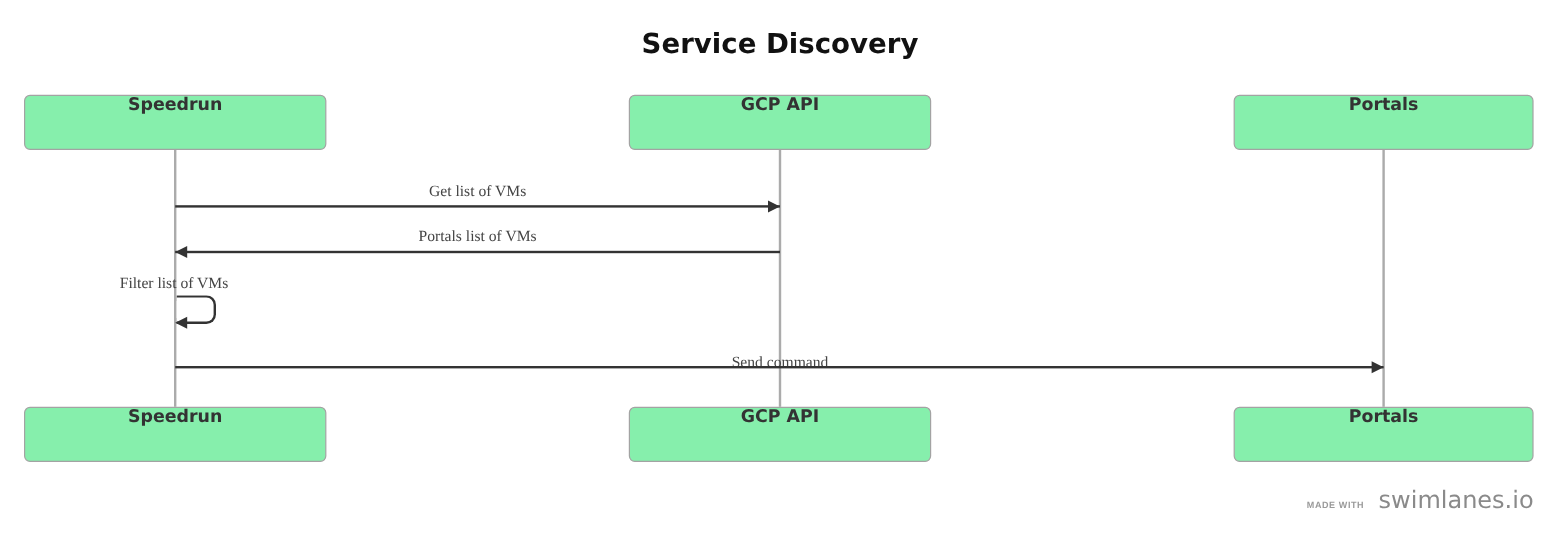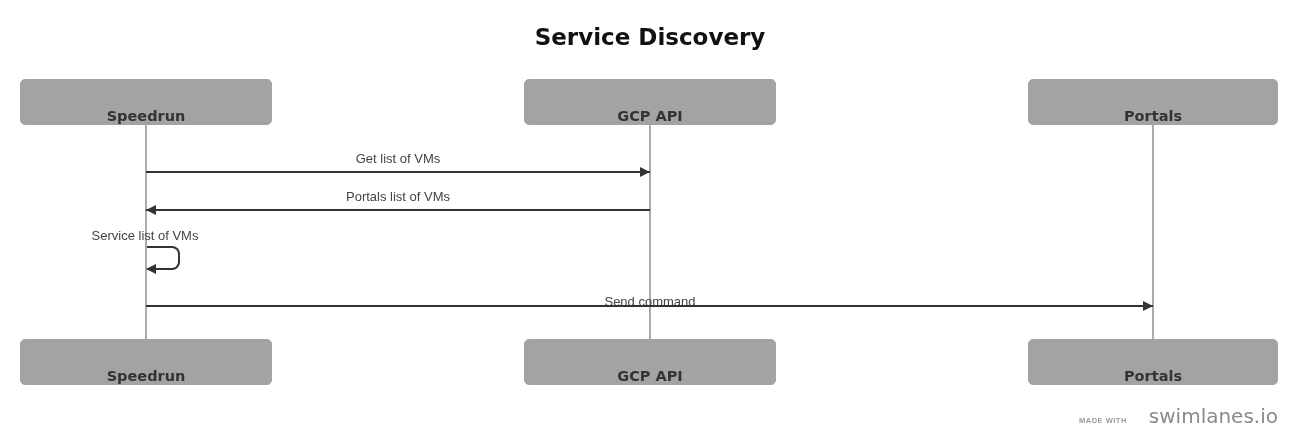--- a/index.html
+++ b/index.html
@@ -12,55 +12,55 @@
   }
   *{margin:0;padding:0;box-sizing:border-box;}
   html,body{width:1300px;height:446px;background:#ffffff;font-family:"Liberation Sans",sans-serif;}
   .canvas{position:relative;width:1300px;height:446px;background:#ffffff;overflow:hidden;}
   .title{
     position:absolute;left:0;top:24px;width:1300px;text-align:center;
     font-size:23px;font-weight:bold;color:#111111;
     font-family:"DejaVu Sans","Liberation Sans",sans-serif;
   }
   .actor{
-    position:absolute;height:46px;background:#a3a3a3;
+    position:absolute;height:46px;background:#86efac;
     border:1.5px solid var(--box-border);border-radius:5px;
-    display:flex;align-items:flex-end;justify-content:center;
+    display:flex;align-items:flex-start;justify-content:center;
     z-index:3;
   }
   .actor-label{
     font-size:14.5px;font-weight:bold;color:var(--box-text);
     font-family:"DejaVu Sans","Liberation Sans",sans-serif;
   }
   .lifeline{
     position:absolute;width:2px;top:125px;height:214px;
     background:var(--lifeline);z-index:1;
   }
   .msg-label{
     position:absolute;transform:translateX(-50%);white-space:nowrap;
     font-size:13px;color:var(--label);z-index:2;
-    font-family:Liberation Sans, sans-serif;
+    font-family:Liberation Serif, serif;
   }
   .msg-line{
     position:absolute;height:2px;background:var(--line);z-index:2;
   }
   .arrowhead{
     position:absolute;width:0;height:0;z-index:2;
     border-top:5px solid transparent;border-bottom:5px solid transparent;
   }
   .arrowhead.right{border-left:10px solid var(--line);}
   .arrowhead.left{border-right:10px solid var(--line);}
   .self-loop{
     position:absolute;left:147px;top:246px;width:33px;height:24px;
     border:2px solid var(--line);border-left:none;
     border-radius:0 8px 8px 0;z-index:2;background:transparent;
   }
   .footer{
     position:absolute;top:404px;right:22px;
-    display:flex;align-items:baseline;gap:22px;z-index:4;
+    display:flex;align-items:baseline;gap:12px;z-index:4;
   }
   .made-with{
     font-size:7.5px;letter-spacing:.5px;color:#9a9a9a;
     text-transform:uppercase;font-weight:bold;
   }
   .brand{
     font-size:20px;color:var(--footer);
     font-family:"DejaVu Sans","Liberation Sans",sans-serif;
   }
 </style>
@@ -86,21 +86,21 @@
   </div>
 
   <div class="msg-label" style="left:398px;top:151px;">Get list of VMs</div>
   <div class="msg-line" style="left:146px;top:171px;width:504px;"></div>
   <div class="arrowhead right" style="left:640px;top:167px;"></div>
 
   <div class="msg-label" style="left:398px;top:189px;">Portals list of VMs</div>
   <div class="msg-line" style="left:146px;top:209px;width:504px;"></div>
   <div class="arrowhead left" style="left:146px;top:205px;"></div>
 
-  <div class="msg-label" style="left:145px;top:228px;">Service list of VMs</div>
+  <div class="msg-label" style="left:145px;top:228px;">Filter list of VMs</div>
   <div class="self-loop"></div>
   <div class="arrowhead left" style="left:146px;top:264px;"></div>
 
   <div class="msg-label" style="left:650px;top:294px;">Send command</div>
   <div class="msg-line" style="left:146px;top:305px;width:1007px;"></div>
   <div class="arrowhead right" style="left:1143px;top:301px;"></div>
 
   <div class="actor" style="left:20px;top:339px;width:252px;">
     <span class="actor-label">Speedrun</span>
   </div>

